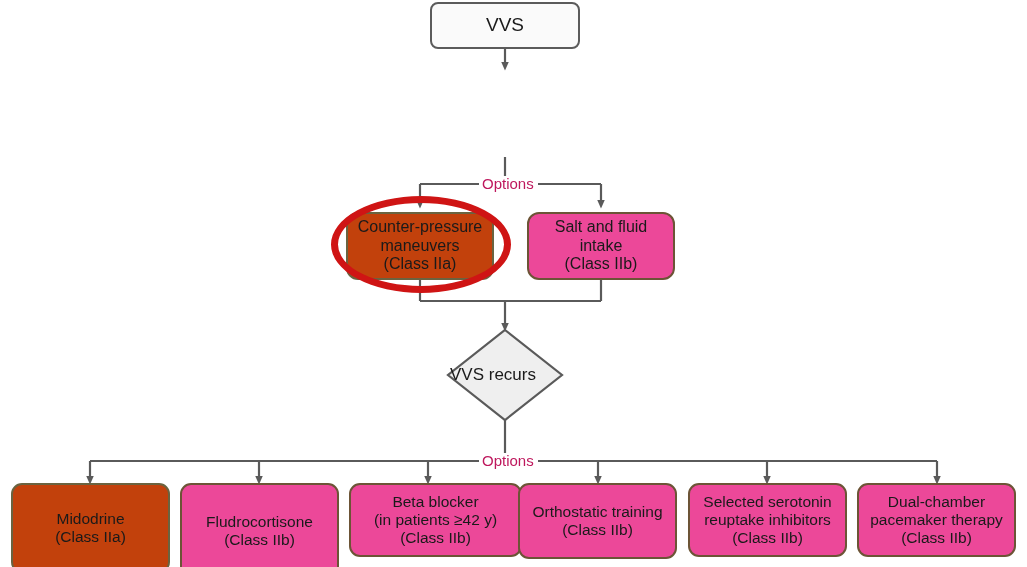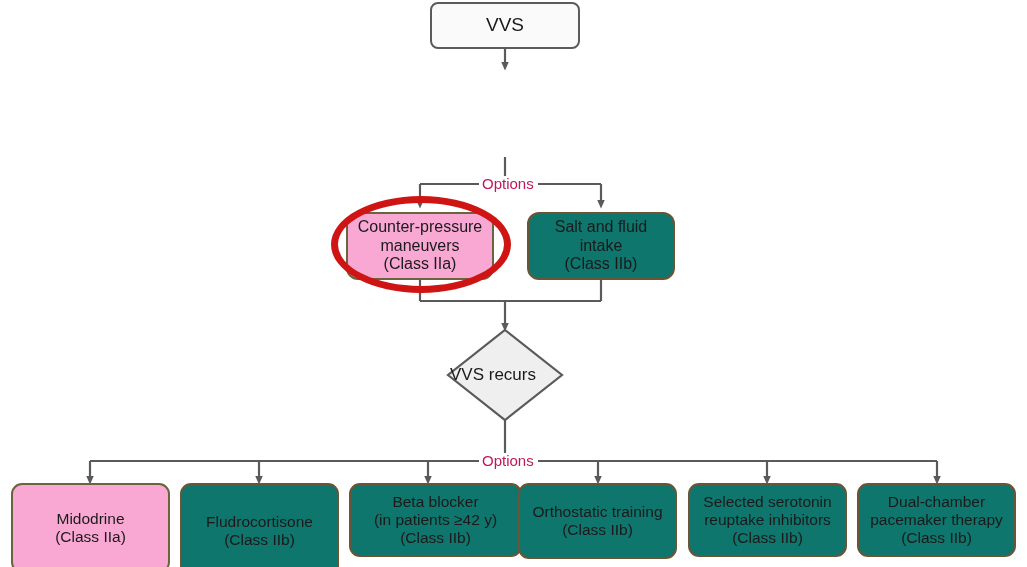--- a/index.html
+++ b/index.html
@@ -41,26 +41,26 @@
     border: 2px solid #5b5b5b;
     border-radius: 8px;
     font-size: 19px;
   }
   .node.green {
     background: #69c287;
     border-color: #4d6e52;
     font-size: 17.5px;
   }
   .node.yellow {
-    background: #f9a8d4;
+    background: #c2410c;
     border-color: #6a6340;
     font-size: 16px;
   }
   .node.orange {
-    background: #0f766e;
+    background: #ec4899;
     border-color: #6c5436;
     font-size: 16px;
     align-items: center;
   }
   .node.bottomrow {
     font-size: 15.5px;
     border-radius: 11px;
   }
   .diamond-wrap {
     position: absolute;

